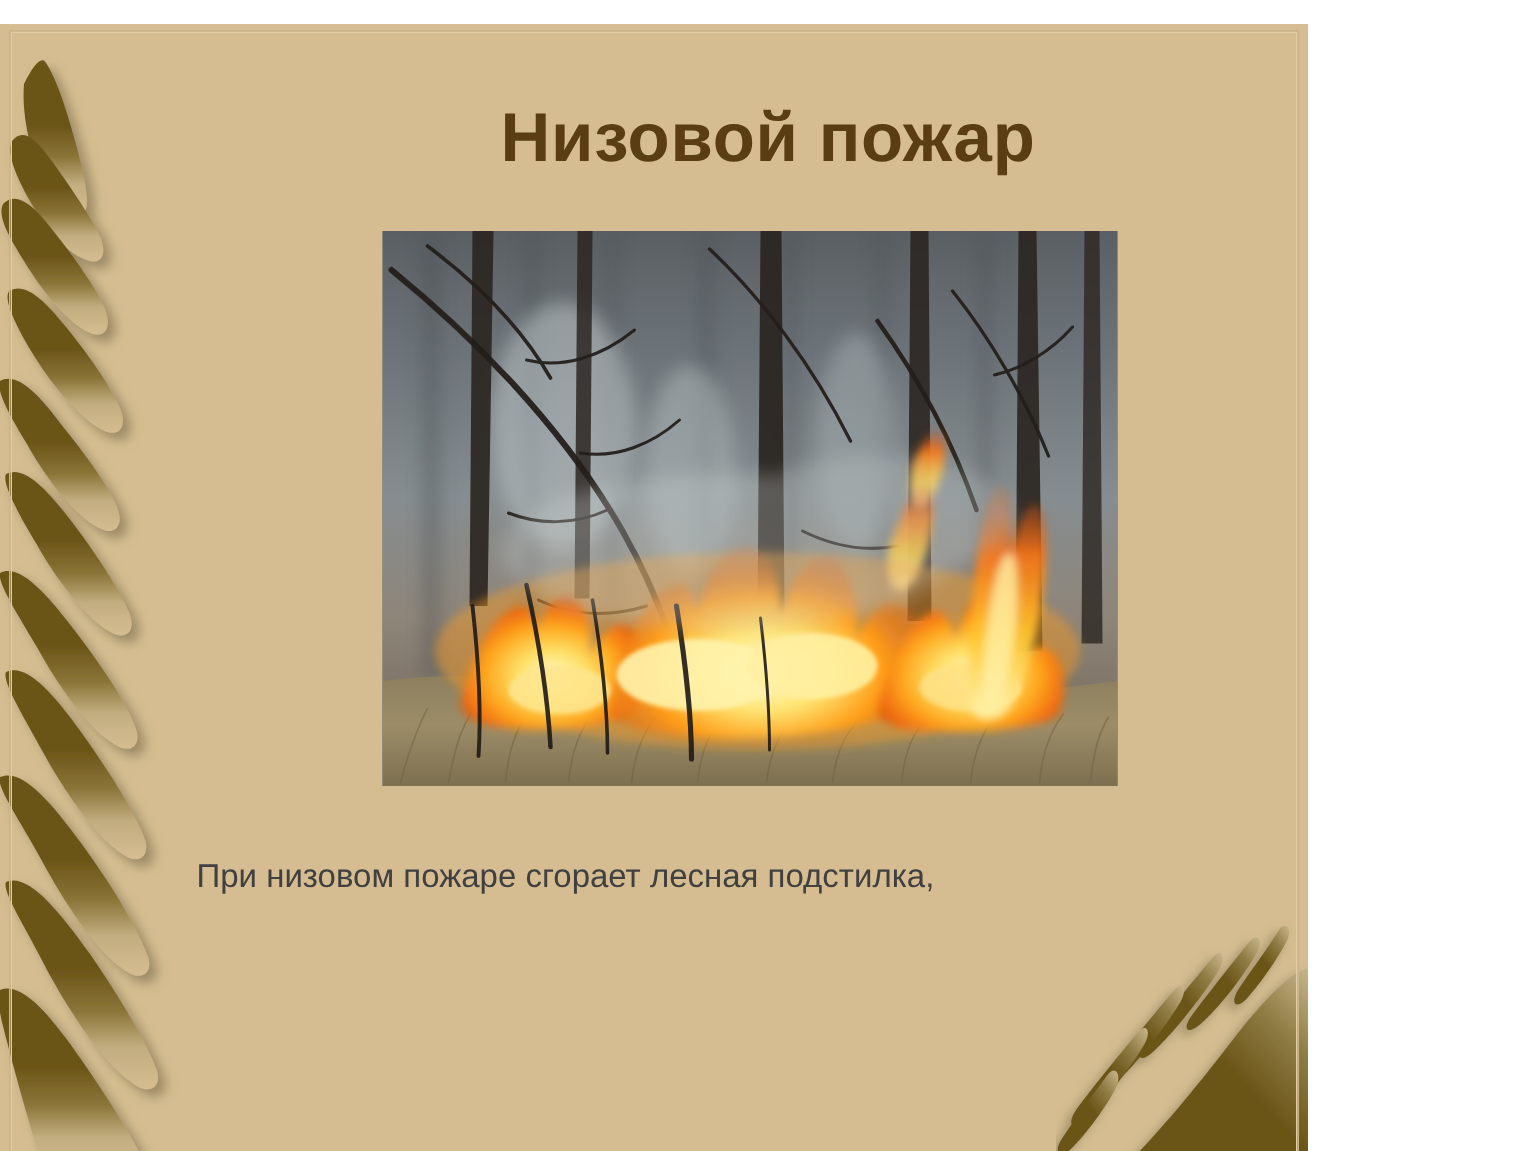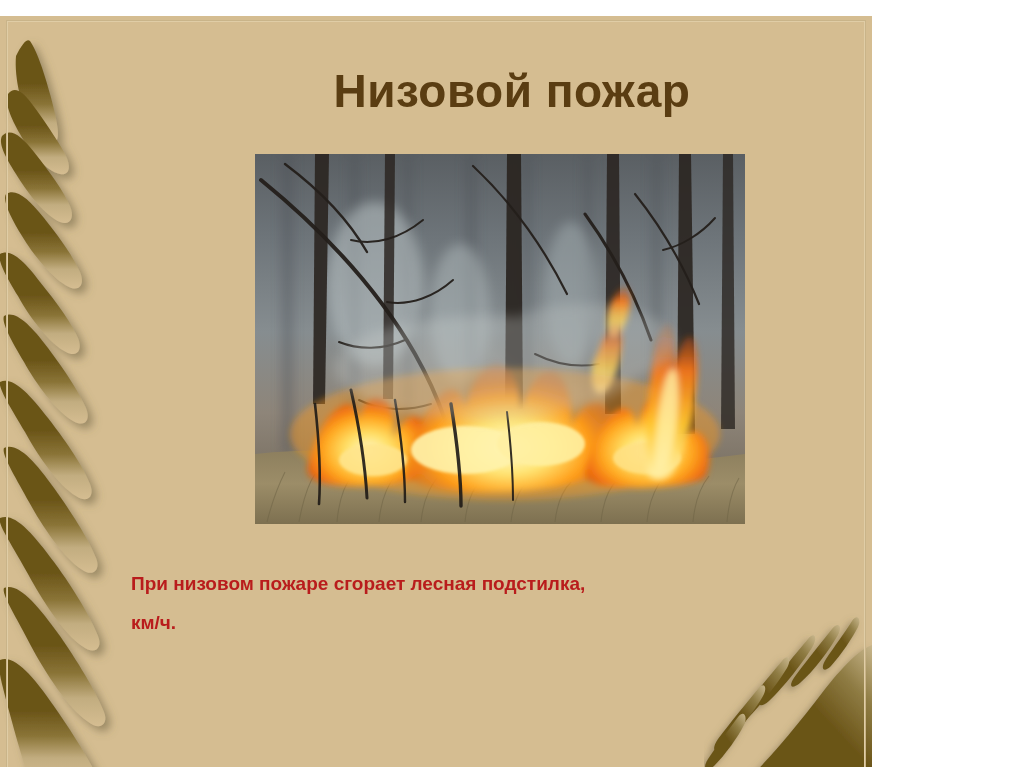--- a/index.html
+++ b/index.html
@@ -79,23 +79,23 @@
     background: #5d6268;
   }
   #photo svg { display: block; width: 100%; height: 100%; }
 
   
   #body-text {
     position: absolute;
     left: 131px;
     top: 548px;
     width: 810px;
-    font-size: 19px;
-    font-weight: bold;
-    color: #b91c1c;
+    font-size: 22px;
+    font-weight: normal;
+    color: #404040;
     line-height: 39px;
     z-index: 4;
   }
   #body-text .ln { display: block; white-space: nowrap; }
 </style>
 </head>
 <body>
 
 <div id="slide">
 
@@ -355,17 +355,16 @@
 
       <g filter="url(#blurSoft)" opacity="0.3">
         <ellipse cx="230" cy="214" rx="150" ry="52" fill="#cfd4d2"></ellipse>
         <ellipse cx="330" cy="190" rx="90" ry="40" fill="#c3c8c6"></ellipse>
       </g>
     </svg>
   </div>
 
   <div id="body-text">
     <span class="ln">При низовом пожаре сгорает лесная подстилка,</span>
-    <span class="ln">км/ч.</span>
   </div>
 
   <div id="frame"></div>
 </div>
 
 </body></html>

